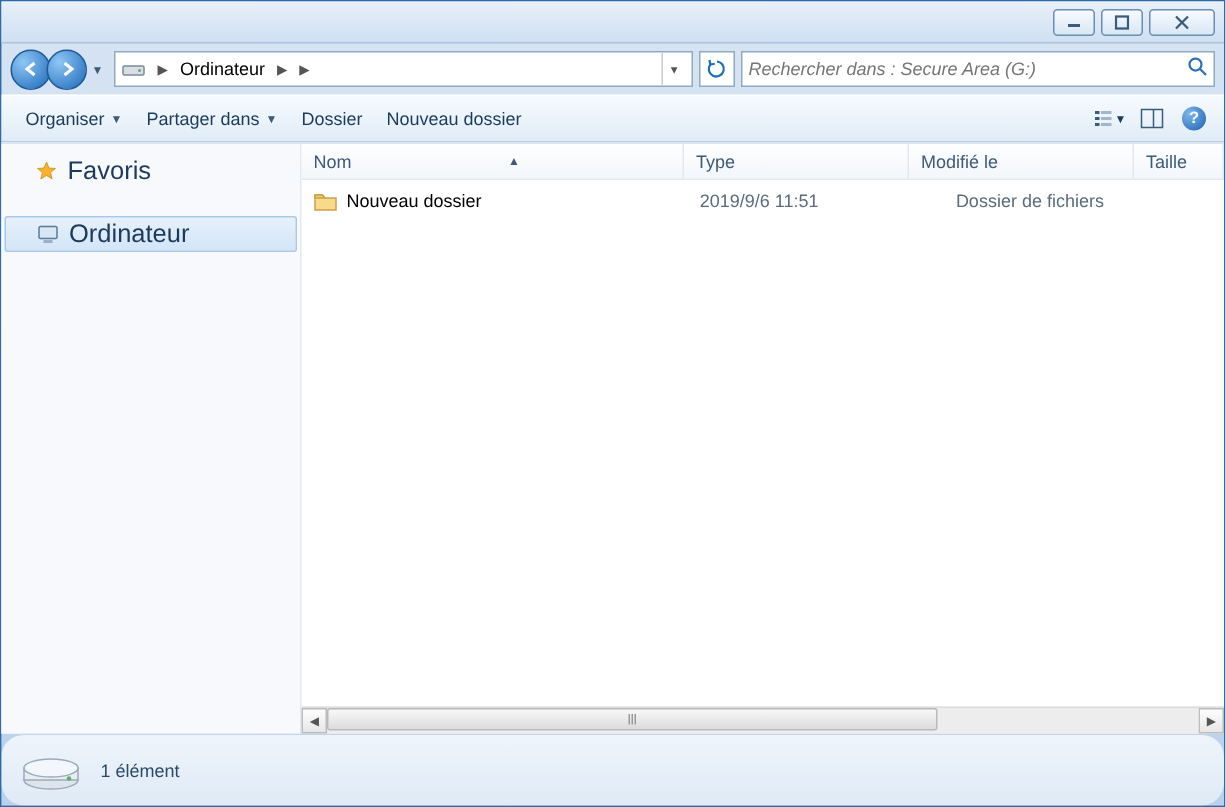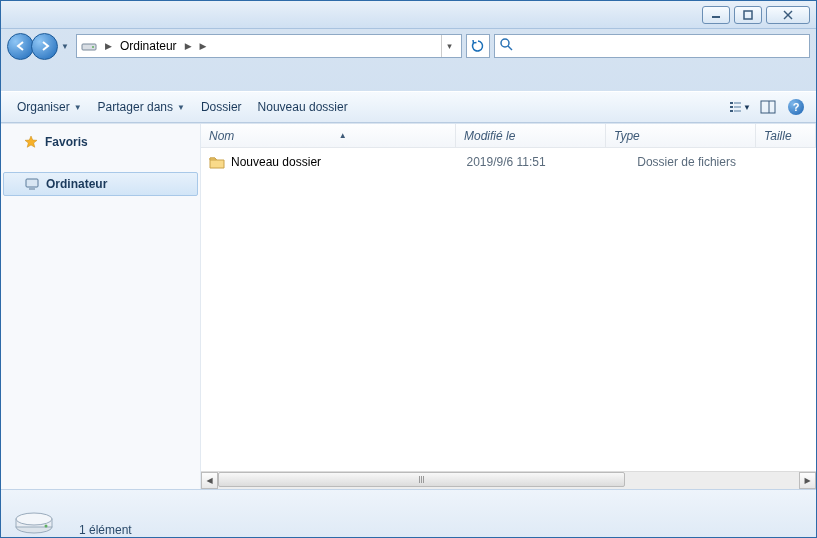--- a/index.html
+++ b/index.html
@@ -21,53 +21,53 @@
 .addr-icon { width:16px; height:16px; }
 .breadcrumb { display: flex; align-items: center; font-size: 12px; color: #000; }
 .breadcrumb span.sep { font-size: 9px; padding: 0 4px; color: #555; }
 .breadcrumb .crumb { padding: 2px 4px; }
 .addr-drop { width: 16px; text-align:center; color:#555; font-size:9px; border-left:1px solid #ccc; height:22px; display:flex; align-items:center; justify-content:center;}
 .refresh-btn { width:24px; height:24px; border:1px solid #8fa9c5; background:#fff; display:flex; align-items:center; justify-content:center; color:#1b6fb8;}
 .searchbox { width: 316px; height: 24px; background:#fff; border:1px solid #8fa9c5; display:flex; align-items:center; padding:0 4px; }
 .searchbox input { border:none; outline:none; flex:1; font-size:12px; font-style:italic; color:#6f7d8c; background:transparent; }
 .searchbox .sicon { color:#2a72b5; }
 
-.toolbar { height: 32px; background: linear-gradient(#f6fafe, #e1ecf7); border-top:1px solid #fff; border-bottom:1px solid #b7cbe1; display:flex; align-items:center; padding:0 8px; font-size:12px; color:#1b3a5c;margin-top:28px; }
+.toolbar { height: 32px; background: linear-gradient(#f6fafe, #e1ecf7); border-top:1px solid #fff; border-bottom:1px solid #b7cbe1; display:flex; align-items:center; padding:0 8px; font-size:12px; color:#1b3a5c; }
 .toolbar .titem { padding: 4px 8px; display:flex; align-items:center; gap:4px; }
 .toolbar .titem .dd { font-size:8px; color:#3a5b7c; }
 .toolbar .spacer { flex:1; }
 .toolbar .ricon { width:24px; height:24px; display:flex; align-items:center; justify-content:center; margin-left:4px; border-radius:2px; }
 .toolbar .view-btn { display:flex; align-items:center; border:1px solid transparent; }
 .help-icon { width:16px; height:16px; border-radius:50%; background:radial-gradient(circle at 30% 30%, #7fb7ea, #1962b2); color:#fff; font-size:11px; font-weight:bold; display:flex; align-items:center; justify-content:center; }
 
 .body { flex:1; display:flex; background:#fff; border-top:1px solid #d9e4f0; min-height:0; }
 .sidebar { width: 200px; border-right:1px solid #e2e9f1; padding:6px 0; background:#f7f9fc; overflow:auto; }
 .side-group { margin-bottom: 18px; }
-.side-item { height:24px; display:flex; align-items:center; padding:0 8px 0 22px; font-size:12px; color:#1b3a5c; gap:6px; position:relative;font-weight:bold; }
+.side-item { height:24px; display:flex; align-items:center; padding:0 8px 0 22px; font-size:17px; color:#1b3a5c; gap:6px; position:relative; }
 .side-item.selected { background:linear-gradient(#e7f1fb, #d2e5f7); border:1px solid #a8c8e8; border-radius:2px; margin:0 2px; padding-left:20px; }
 .side-item .sicon { width:16px; height:16px; display:flex; align-items:center; justify-content:center; }
 
 .main { flex:1; display:flex; flex-direction:column; min-width:0; }
 .columns { height:24px; border-bottom:1px solid #e4e8ed; display:flex; align-items:center; font-size:12px; color:#3e5a78; background:linear-gradient(#fdfeff,#f3f6fa); }
-.columns .col { padding:0 8px; border-right:1px solid #e4e8ed; height:100%; display:flex; align-items:center; gap:4px;font-style:italic; }
+.columns .col { padding:0 8px; border-right:1px solid #e4e8ed; height:100%; display:flex; align-items:center; gap:4px; }
 .columns .col .sort { font-size:8px; color:#3e5a78; }
 .filelist { flex:1; overflow:auto; }
 .row { height:28px; display:flex; align-items:center; font-size:12px; color:#000; }
 .row .cell { padding:0 8px; display:flex; align-items:center; gap:6px; }
 .row .cell.muted { color:#5a6b7c;margin-left:44px; }
 .folder-icon svg { display:block; }
 
 .hscroll { height:18px; background:#f0f0f0; border-top:1px solid #dcdcdc; display:flex; align-items:center; }
 .hscroll .arrow { width:17px; height:17px; background:linear-gradient(#fdfdfd,#e7e7e7); border:1px solid #bcbcbc; display:flex; align-items:center; justify-content:center; font-size:8px; color:#555; }
 .hscroll .track { flex:1; height:17px; background:#ededed; position:relative; }
 .hscroll .thumb { position:absolute; left:0; top:0; height:15px; width:70%; background:linear-gradient(#f8f8f8,#dcdcdc); border:1px solid #bababa; border-radius:2px; display:flex; align-items:center; justify-content:center; }
 .hscroll .grip { display:flex; gap:1px; }
 .hscroll .grip span { width:1px; height:7px; background:#9a9a9a; }
 
-.statusbar { height:48px; background:linear-gradient(#eef4fb,#dfeaf6); border-top:1px solid #c2d4e8; display:flex; align-items:flex-end; padding:0 12px; gap:24px; font-size:12px; color:#2a4a6a; }
+.statusbar { height:48px; background:linear-gradient(#eef4fb,#dfeaf6); border-top:1px solid #c2d4e8; display:flex; align-items:center; padding:0 12px; gap:12px; font-size:12px; color:#2a4a6a;border-radius:15px; }
 .status-icon { width:42px; height:32px; }
 
 .col-nom { width:255px; }
 .col-mod { width:150px; }
 .col-type { width:150px; }
 .col-taille { flex:1; }
 </style>
 </head>
 <body>
 
@@ -122,20 +122,21 @@
       <div style="flex:1"></div>
       <div class="addr-drop">▾</div>
     </div>
     <div class="refresh-btn">
       <svg width="14" height="14">
           <path d="M7 2 A5 5 0 1 1 2.5 4" fill="none" stroke="#1b6fb8" stroke-width="1.5"></path>
           <path d="M2 1 L2.5 4 L5.5 3.5" fill="none" stroke="#1b6fb8" stroke-width="1.5"></path>
         </svg>
     </div>
     <div class="searchbox">
+      <input placeholder="Rechercher dans : Secure Area (G:)" style="">
       <span class="sicon">
         <svg width="14" height="14">
             <circle cx="6" cy="6" r="4" fill="none" stroke="#2a72b5" stroke-width="1.5"></circle>
             <line x1="9" y1="9" x2="13" y2="13" stroke="#2a72b5" stroke-width="1.5"></line>
           </svg>
       </span>
     </div>
   </div>
 
   <div class="toolbar">
@@ -200,25 +201,25 @@
         </div>
       </div>
     </div>
 
     <div class="main">
       <div class="columns">
         <div class="col col-nom">
             <span>Nom</span>
             <span class="sort" style="margin:0 auto;">▲</span>
           </div>
+        <div class="col col-type">
+            <span>Type</span>
+          </div>
         <div class="col col-mod">
             <span>Modifié le</span>
-          </div>
-        <div class="col col-type">
-            <span>Type</span>
           </div>
         <div class="col col-taille">
             <span>Taille</span>
           </div>
       </div>
       <div class="filelist">
         <div class="row">
           <div class="cell col-nom">
             <span class="folder-icon">
               <svg width="16" height="16">

